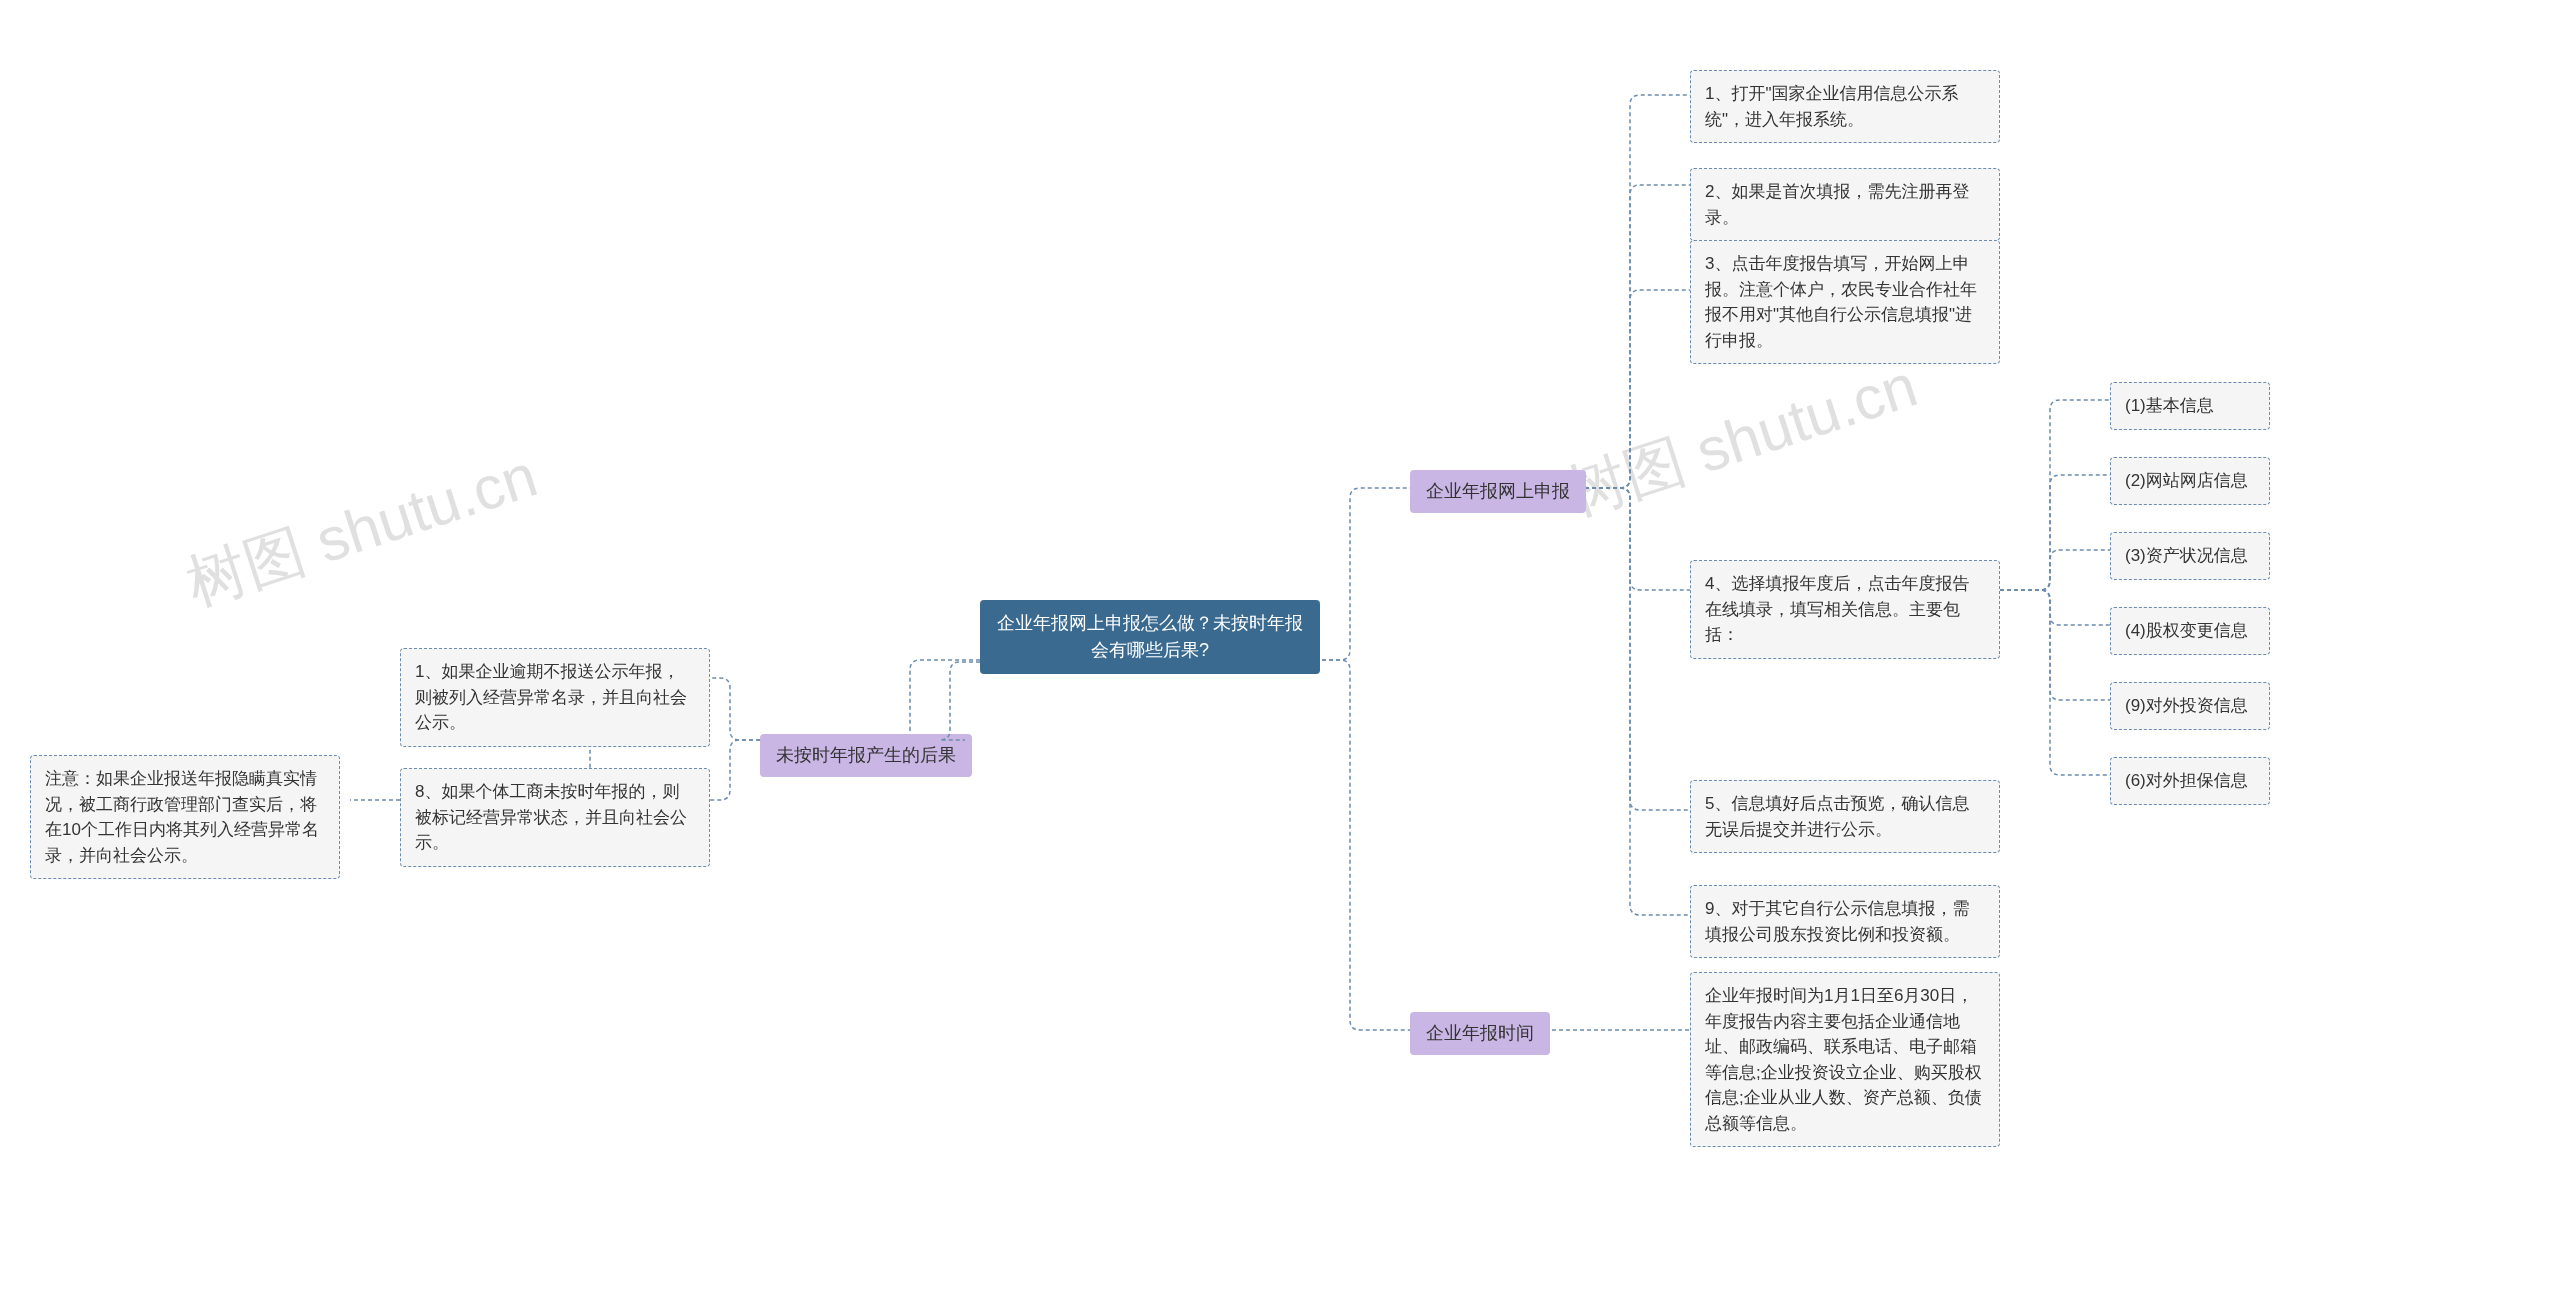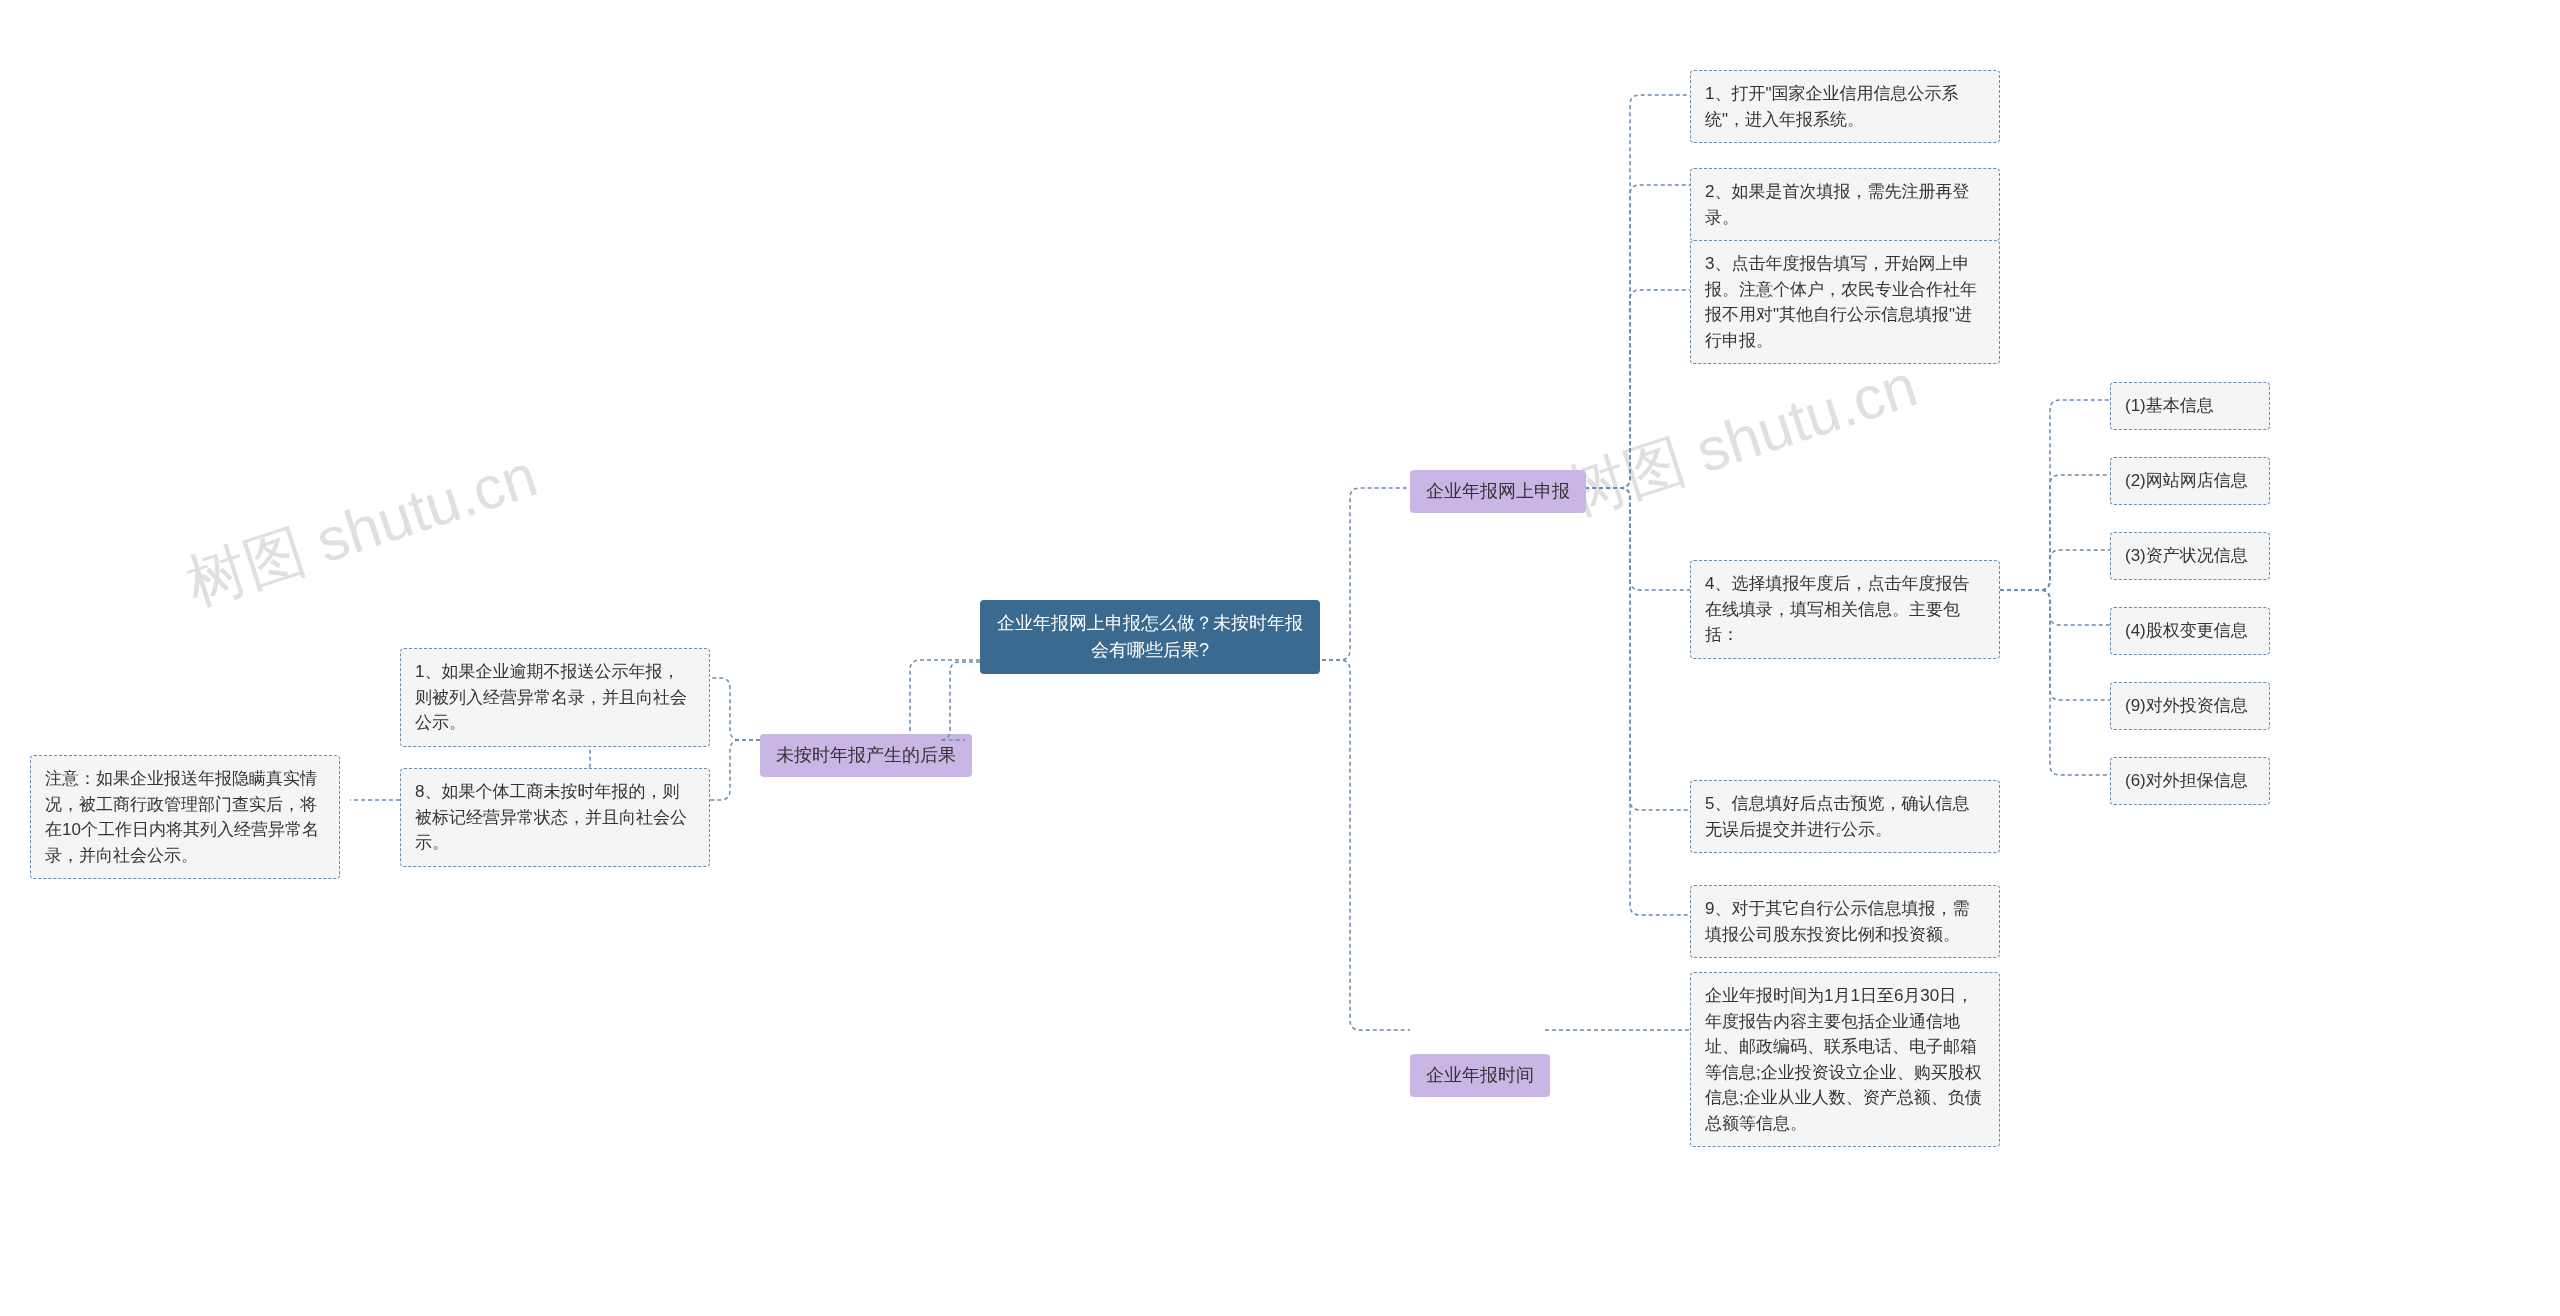--- a/index.html
+++ b/index.html
@@ -114,21 +114,21 @@
 <div class="node leaf-node w310" style="left:1690px; top:780px;" data-name="leaf-step-5">5、信息填好后点击预览，确认信息无误后提交并进行公示。</div>
 <div class="node leaf-node w310" style="left:1690px; top:885px;" data-name="leaf-step-6">9、对于其它自行公示信息填报，需填报公司股东投资比例和投资额。</div>
 
 <div class="node leaf-node w160" style="left:2110px; top:382px;" data-name="leaf-sub-1">(1)基本信息</div>
 <div class="node leaf-node w160" style="left:2110px; top:457px;" data-name="leaf-sub-2">(2)网站网店信息</div>
 <div class="node leaf-node w160" style="left:2110px; top:532px;" data-name="leaf-sub-3">(3)资产状况信息</div>
 <div class="node leaf-node w160" style="left:2110px; top:607px;" data-name="leaf-sub-4">(4)股权变更信息</div>
 <div class="node leaf-node w160" style="left:2110px; top:682px;" data-name="leaf-sub-5">(9)对外投资信息</div>
 <div class="node leaf-node w160" style="left:2110px; top:757px;" data-name="leaf-sub-6">(6)对外担保信息</div>
 
-<div class="node branch-node" style="left:1410px; top:1012px;margin-top:42px;" data-name="branch-report-time">企业年报时间</div>
+<div class="node branch-node" style="left:1410px; top:1012px;" data-name="branch-report-time">企业年报时间</div>
 <div class="node leaf-node w310" style="left:1690px; top:972px;" data-name="leaf-report-time-content">企业年报时间为1月1日至6月30日，年度报告内容主要包括企业通信地址、邮政编码、联系电话、电子邮箱等信息;企业投资设立企业、购买股权信息;企业从业人数、资产总额、负债总额等信息。</div>
 
 <div class="node branch-node" style="left:640px; top:722px;margin-top:12px;" data-name="branch-consequences">未按时年报产生的后果</div>
 <div class="node leaf-node w310" style="left:220px; top:650px;" data-name="leaf-consequence-1">1、如果企业逾期不报送公示年报，则被列入经营异常名录，并且向社会公示。</div>
 <div class="node leaf-node w310" style="left:220px; top:770px;" data-name="leaf-consequence-2">8、如果个体工商未按时年报的，则被标记经营异常状态，并且向社会公示。</div>
 <div class="node leaf-node w310" style="left:-190px; top:760px; width:310px;" data-name="leaf-note">注意：如果企业报送年报隐瞒真实情况，被工商行政管理部门查实后，将在10个工作日内将其列入经营异常名录，并向社会公示。</div>
 
 <style>
   
   [data-name="leaf-note"] { left: 20px !important; top: 758px !important; width: 310px; }

